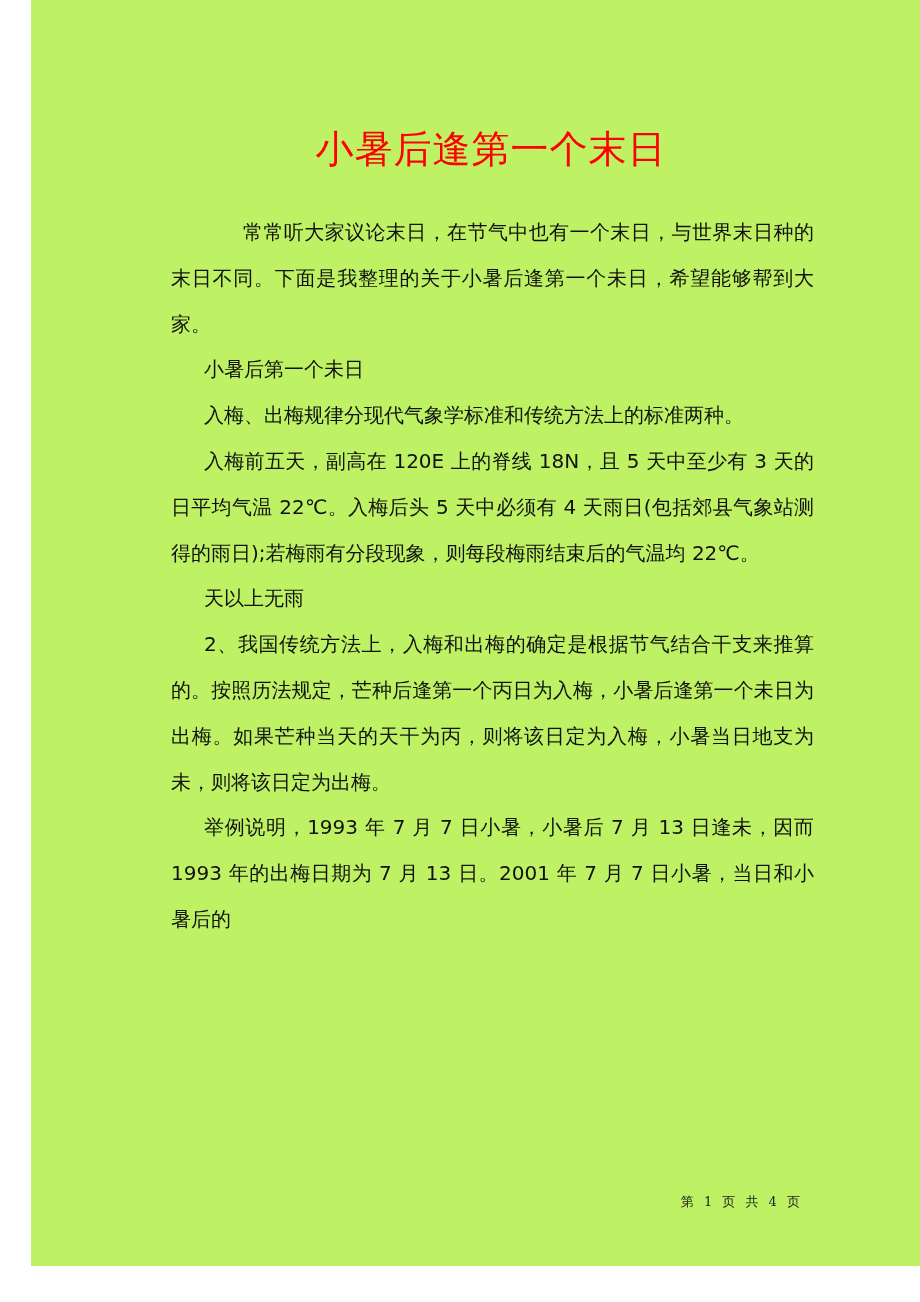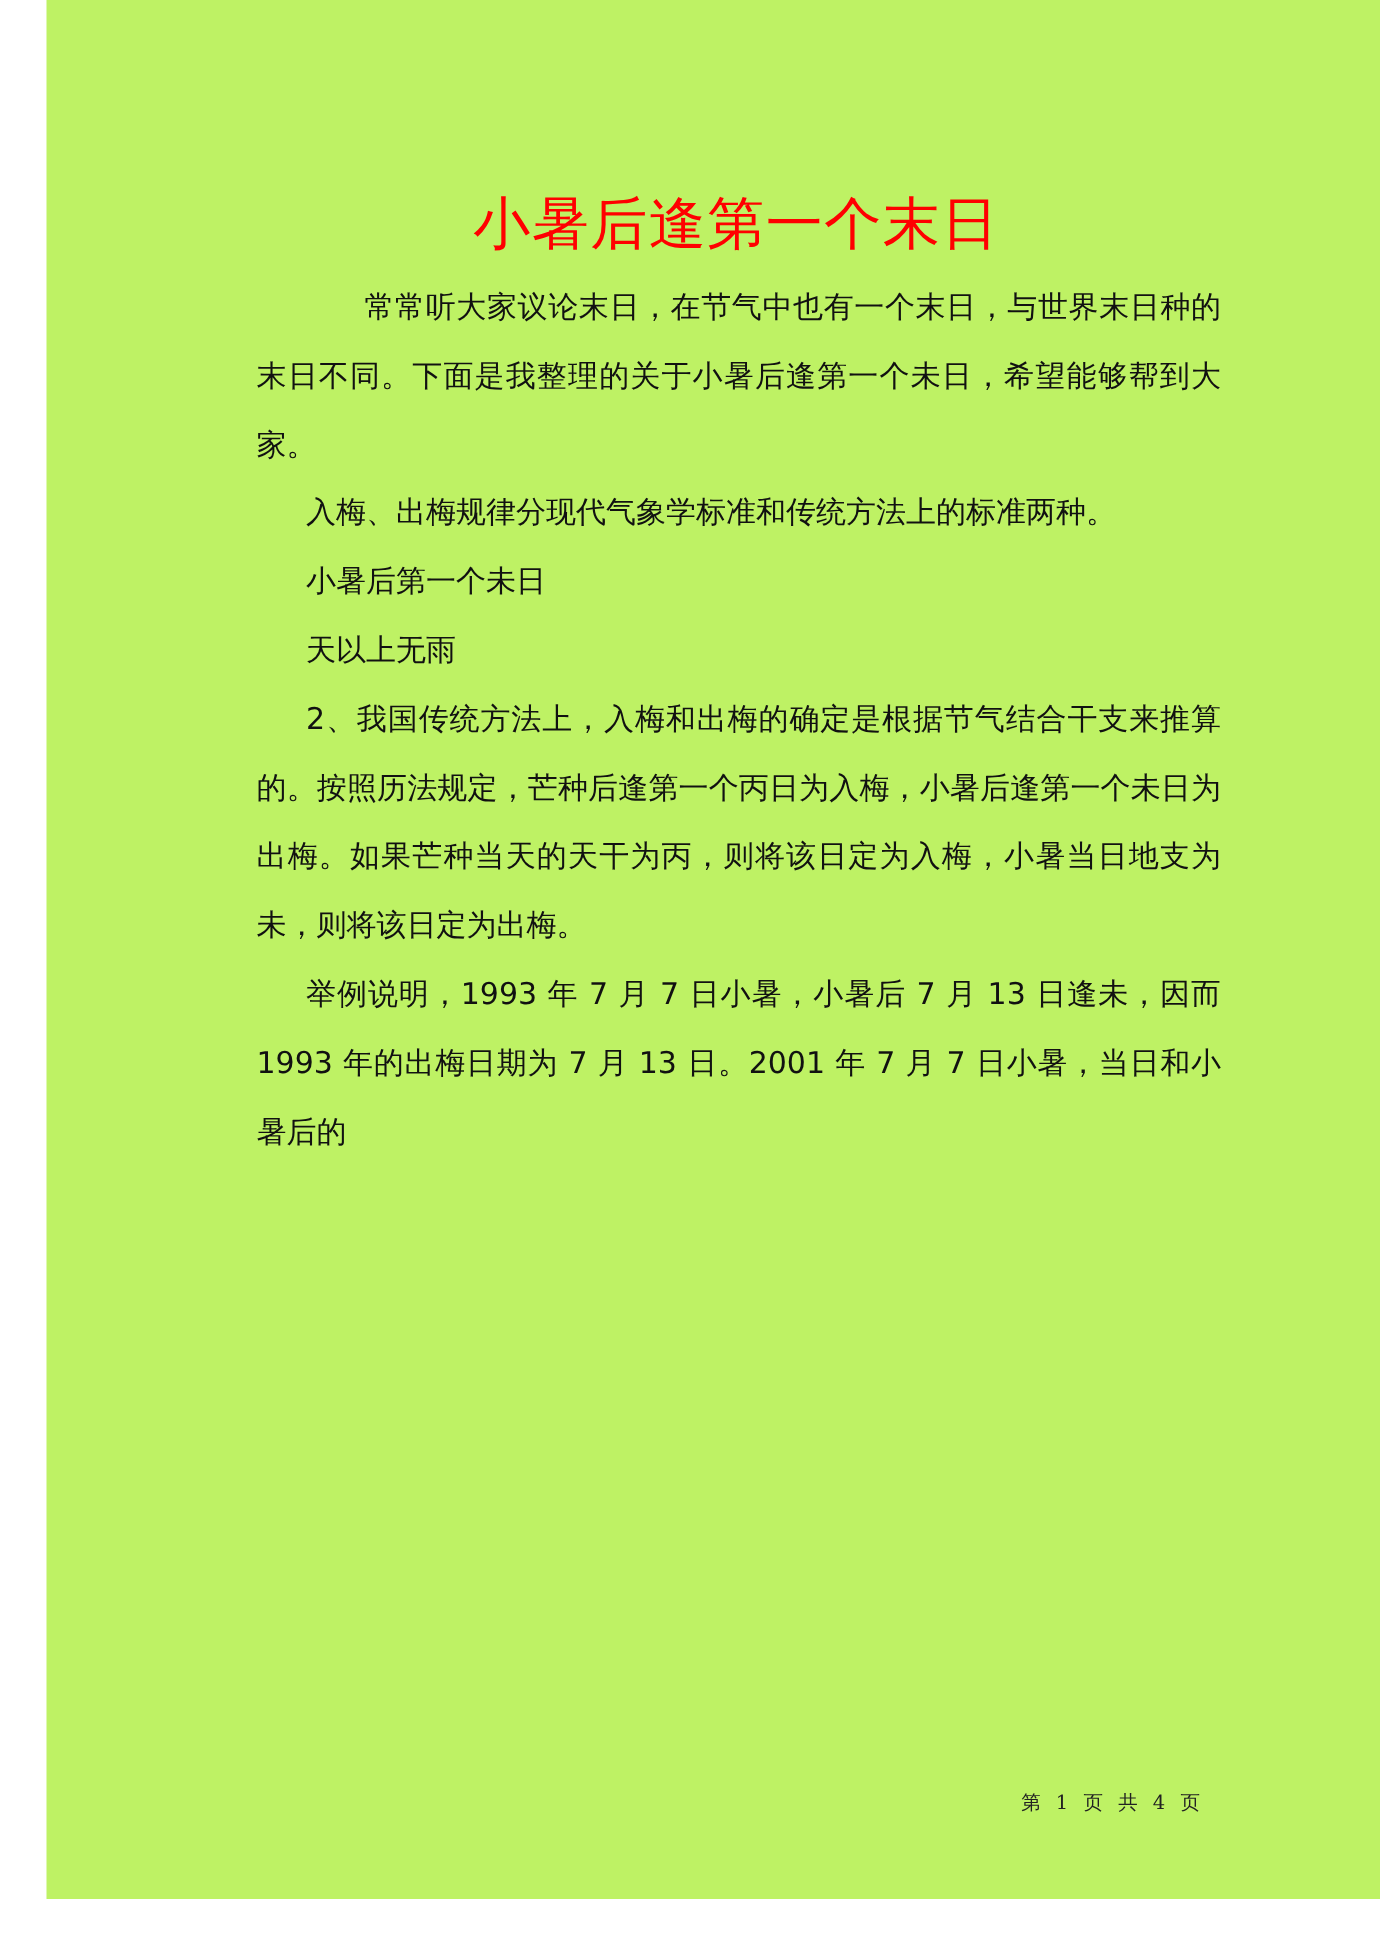--- a/index.html
+++ b/index.html
@@ -31,21 +31,21 @@
       text-align: center;
       font-size: 38px;
       line-height: 50px;
       color: #ff0000;
       font-family: "DejaVu Serif", "Liberation Serif", serif;
       letter-spacing: 1px;
     }
     .body {
       position: absolute;
       left: 140px;
-      top: 182px;
+      top: 210px;
       width: 643px;
     }
     .para {
       font-size: 20px;
       line-height: 45.8px;
       margin: 0;
       padding: 0;
       text-align: justify;
       text-align-last: left;
       word-break: break-all;
@@ -66,21 +66,22 @@
     }
   </style>
 </head>
 <body>
 
 <div class="page">
   <div class="title">小暑后逢第一个末日</div>
 
   <div class="body">
     <p class="para indent-2">常常听大家议论末日，在节气中也有一个末日，与世界末日种的末日不同。下面是我整理的关于小暑后逢第一个未日，希望能够帮到大家。</p>
+    <p class="para indent-1">小暑后第一个未日</p>
     <p class="para indent-1">入梅、出梅规律分现代气象学标准和传统方法上的标准两种。</p>
-    <p class="para indent-1">小暑后第一个未日</p>
+    <p class="para indent-1">入梅前五天，副高在 120E 上的脊线 18N，且 5 天中至少有 3 天的日平均气温 22℃。入梅后头 5 天中必须有 4 天雨日(包括郊县气象站测得的雨日);若梅雨有分段现象，则每段梅雨结束后的气温均 22℃。</p>
     <p class="para indent-1">天以上无雨</p>
     <p class="para indent-1">2、我国传统方法上，入梅和出梅的确定是根据节气结合干支来推算的。按照历法规定，芒种后逢第一个丙日为入梅，小暑后逢第一个未日为出梅。如果芒种当天的天干为丙，则将该日定为入梅，小暑当日地支为未，则将该日定为出梅。</p>
     <p class="para indent-1">举例说明，1993 年 7 月 7 日小暑，小暑后 7 月 13 日逢未，因而 1993 年的出梅日期为 7 月 13 日。2001 年 7 月 7 日小暑，当日和小暑后的</p>
   </div>
 
   <div class="footer">第 1 页 共 4 页</div>
 </div>
 
 </body></html>

